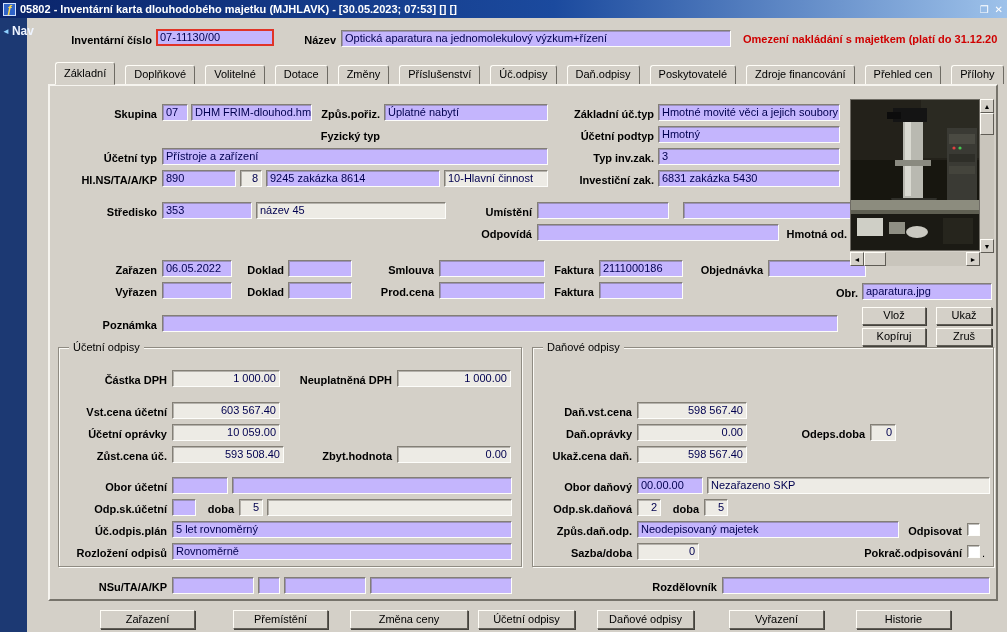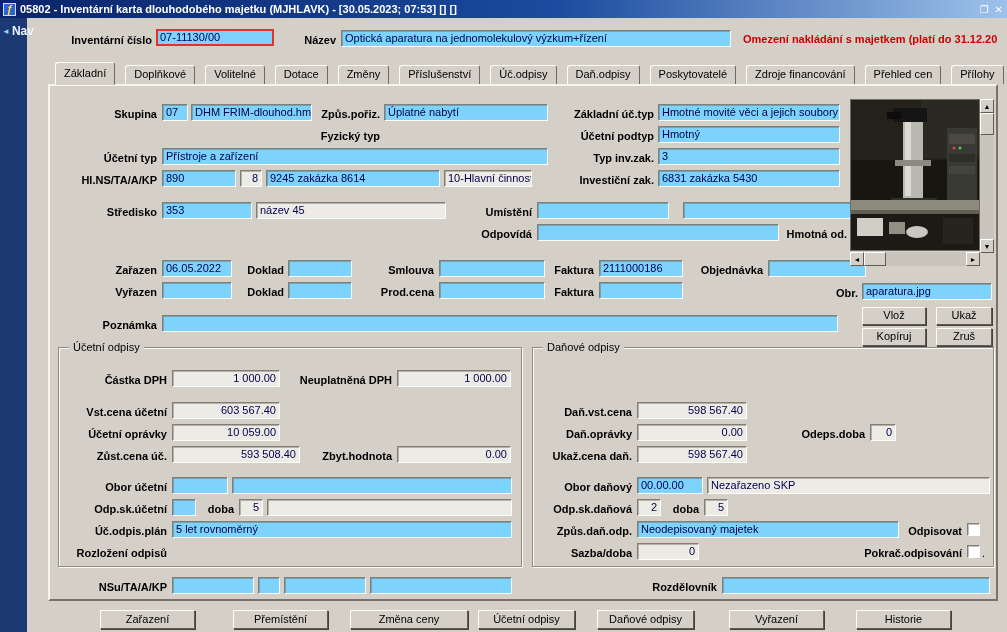--- a/index.html
+++ b/index.html
@@ -21,21 +21,21 @@
   
   .sidebar { position:absolute; left:0; top:18px; width:27px; height:614px; background:#1c3973; }
   .sidebar .navrow { display:flex; align-items:center; gap:2px; padding:6px 2px; }
   .nav-arrow { color:#8fd1ff; font-size:8px; }
   .nav-label { color:#eef4ff; font-size:12px; font-weight:bold; }
 
   
   .lbl { position:absolute; font-weight:bold; text-align:right; white-space:nowrap;
          height:14px; line-height:14px; }
   .plain { font-weight:normal; }
-  .fld { position:absolute; height:17px; line-height:14px; background:#7dd3fc;
+  .fld { position:absolute; height:17px; line-height:14px; background:#c4b5fd;
          border:1px solid; border-color:#837f76 #fdfdfa #fdfdfa #837f76;
          box-shadow:inset 1px 1px 0 rgba(86,84,76,.38);
          padding:0 3px; color:#00004f; white-space:nowrap; overflow:hidden; }
   .fld.num { text-align:right; background:#edebe5; }
   .fld.ro  { background:#edebe5; }
   .fld.alert { border:2px solid #e03428; box-shadow:none; padding:0 2px; line-height:12px; }
   .cb  { position:absolute; width:13px; height:13px; background:#fff;
          border:1px solid; border-color:#837f76 #fdfdfa #fdfdfa #837f76;
          box-shadow:inset 1px 1px 0 rgba(86,84,76,.38); cursor:pointer; }
   .btn { position:absolute; height:19px; background:#d4d0c8; text-align:center; line-height:16px;
@@ -127,21 +127,21 @@
 
     <div class="lbl" style="left:27px;top:65px;width:80px;">Účetní typ</div>
     <div class="fld" style="left:112px;top:62px;width:386px;">Přístroje a zařízení</div>
     <div class="lbl" style="left:500px;top:65px;width:104px;">Typ inv.zak.</div>
     <div class="fld" style="left:608px;top:62px;width:182px;">3</div>
 
     <div class="lbl" style="left:17px;top:87px;width:90px;">Hl.NS/TA/A/KP</div>
     <div class="fld" style="left:112px;top:84px;width:74px;">890</div>
     <div class="fld num" style="left:190px;top:84px;width:22px;">8</div>
     <div class="fld" style="left:216px;top:84px;width:174px;">9245 zakázka 8614</div>
-    <div class="fld ro" style="left:394px;top:84px;width:88px;">10-Hlavní činnost</div>
+    <div class="fld ro" style="left:394px;top:84px;width:104px;">10-Hlavní činnost</div>
     <div class="lbl" style="left:500px;top:87px;width:104px;">Investiční zak.</div>
     <div class="fld" style="left:608px;top:84px;width:182px;">6831 zakázka 5430</div>
 
     <div class="lbl" style="left:27px;top:119px;width:80px;">Středisko</div>
     <div class="fld" style="left:112px;top:116px;width:90px;">353</div>
     <div class="fld ro" style="left:206px;top:116px;width:190px;">název 45</div>
     <div class="lbl" style="left:402px;top:119px;width:80px;">Umístění</div>
     <div class="fld" style="left:487px;top:116px;width:132px;"></div>
     <div class="fld" style="left:633px;top:116px;width:182px;"></div>
 
@@ -225,37 +225,38 @@
     <div class="lbl" style="left:27px;top:287px;width:90px;">Částka DPH</div>
     <div class="fld num" style="left:122px;top:284px;width:108px;">1 000.00</div>
     <div class="lbl" style="left:237px;top:287px;width:105px;">Neuplatněná DPH</div>
     <div class="fld num" style="left:347px;top:284px;width:114px;">1 000.00</div>
 
     <div class="lbl" style="left:17px;top:319px;width:100px;">Vst.cena účetní</div>
     <div class="fld num" style="left:122px;top:316px;width:108px;">603 567.40</div>
     <div class="lbl" style="left:17px;top:341px;width:100px;">Účetní oprávky</div>
     <div class="fld num" style="left:122px;top:338px;width:108px;">10 059.00</div>
     <div class="lbl" style="left:17px;top:363px;width:100px;">Zůst.cena úč.</div>
-    <div class="fld num" style="left:122px;top:360px;width:128px;padding-left:32px;">593 508.40</div>
+    <div class="fld num" style="left:122px;top:360px;width:112px;padding-left:32px;">593 508.40</div>
     <div class="lbl" style="left:242px;top:363px;width:100px;">Zbyt.hodnota</div>
     <div class="fld num" style="left:347px;top:360px;width:114px;">0.00</div>
 
     <div class="lbl" style="left:17px;top:394px;width:100px;">Obor účetní</div>
     <div class="fld" style="left:122px;top:391px;width:56px;"></div>
     <div class="fld" style="left:182px;top:391px;width:280px;"></div>
 
     <div class="lbl" style="left:17px;top:416px;width:100px;">Odp.sk.účetní</div>
     <div class="fld" style="left:122px;top:413px;width:24px;"></div>
     <div class="lbl" style="left:152px;top:416px;width:32px;">doba</div>
     <div class="fld num" style="left:189px;top:413px;width:24px;">5</div>
     <div class="fld ro" style="left:217px;top:413px;width:245px;"></div>
 
     <div class="lbl" style="left:17px;top:438px;width:100px;">Úč.odpis.plán</div>
     <div class="fld" style="left:122px;top:435px;width:340px;">5 let rovnoměrný</div>
     <div class="lbl" style="left:7px;top:460px;width:110px;">Rozložení odpisů</div>
+    <div class="fld" style="left:122px;top:457px;width:340px;">Rovnoměrně</div>
 
     <div class="grp" style="left:482px;top:261px;width:462px;height:220px;">
       <span class="grp-title">Daňové odpisy</span>
     </div>
     <div class="lbl" style="left:492px;top:319px;width:90px;">Daň.vst.cena</div>
     <div class="fld num" style="left:587px;top:316px;width:110px;">598 567.40</div>
     <div class="lbl" style="left:492px;top:341px;width:90px;">Daň.oprávky</div>
     <div class="fld num" style="left:587px;top:338px;width:110px;">0.00</div>
     <div class="lbl" style="left:730px;top:341px;width:85px;">Odeps.doba</div>
     <div class="fld num" style="left:820px;top:338px;width:26px;">0</div>

